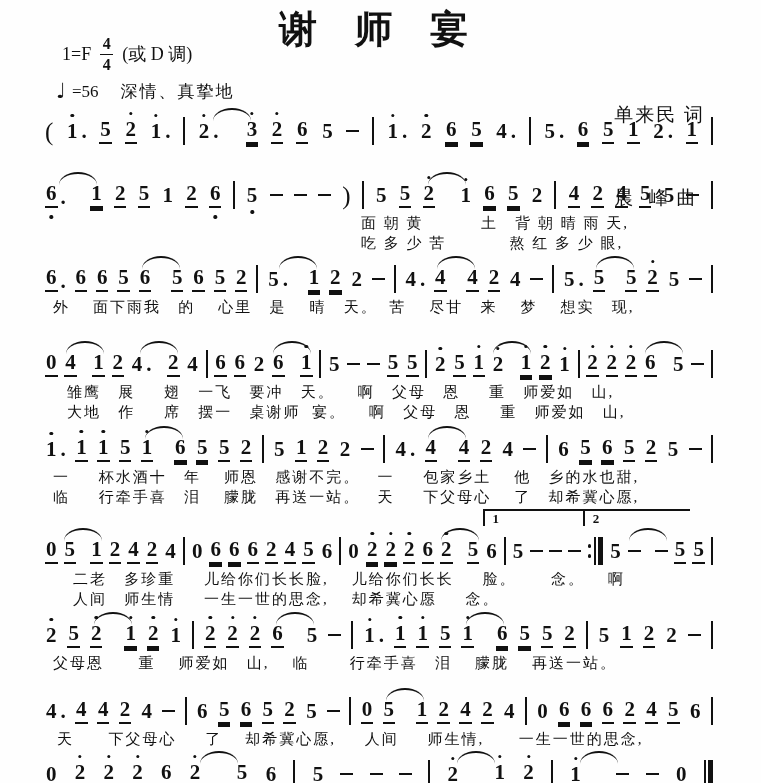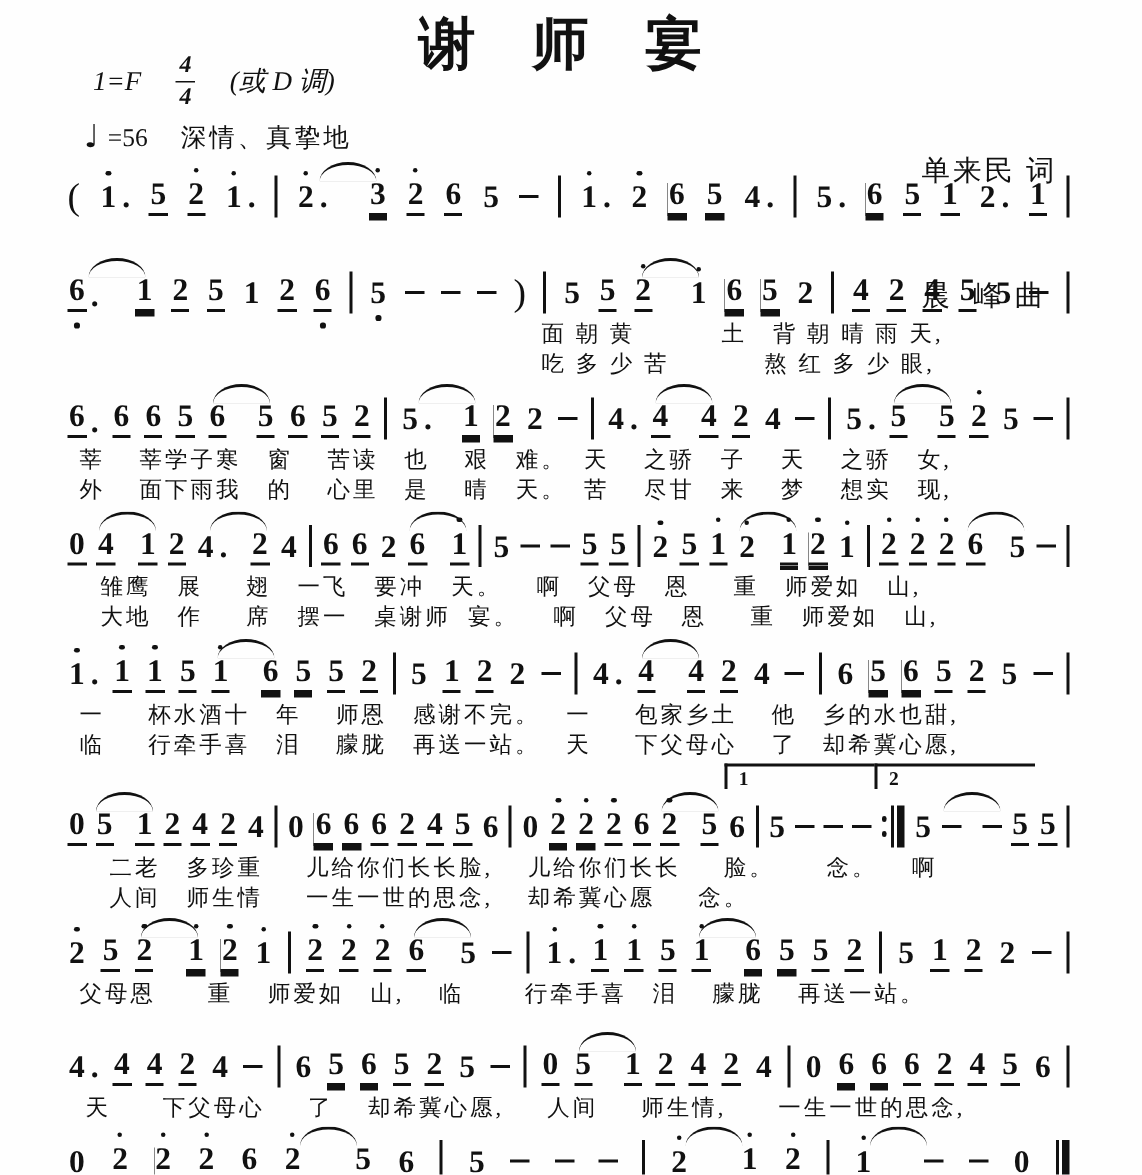--- a/index.html
+++ b/index.html
@@ -8,21 +8,21 @@
     background:#fefefe;color:#111;
     font-family:"Liberation Serif","DejaVu Serif",serif;
   }
   
   .title{
     position:absolute;top:4px;left:0;right:0;text-align:center;
     font-size:38px;letter-spacing:14px;font-weight:600;white-space:pre;
   }
   .keyrow{
     position:absolute;left:62px;top:36px;
-    display:flex;align-items:center;gap:23px;font-size:18px;font-weight:500;font-style:italic;
+    display:flex;align-items:center;gap:9px;font-size:18px;font-weight:500;
   }
   .ts{display:inline-flex;flex-direction:column;align-items:center;line-height:1;
       font-size:16px;font-weight:bold;}
   .ts .tsl{display:block;width:13px;height:1.5px;background:#111;margin:1.5px 0;}
   .temporow{
     position:absolute;left:56px;top:80px;font-size:17px;
     display:flex;align-items:center;gap:6px;font-weight:500;
   }
   .nq{font-family:"DejaVu Sans",sans-serif;font-size:21px;line-height:1;}
   .expr{margin-left:16px;letter-spacing:2px;}
@@ -496,21 +496,20 @@
           </span>
         </span>
         <span class="note">
           <span class="stack">
             <span class="dg">5</span>
           </span>
         </span>
         <span class="dash"></span>
         <span class="bar"></span>
       </div>
-      <div class="lrow">莘    莘学子寒   窗    苦读   也    艰   难。  天    之骄   子    天    之骄   女,</div>
       <div class="lrow">外    面下雨我   的    心里   是    晴   天。  苦    尽甘   来    梦    想实   现,</div>
     </div>
     <div class="sys sys4">
       <div class="nrow">
         <span class="note">
           <span class="stack u1">
             <span class="dg">0</span>
           </span>
         </span>
         <span class="note">

